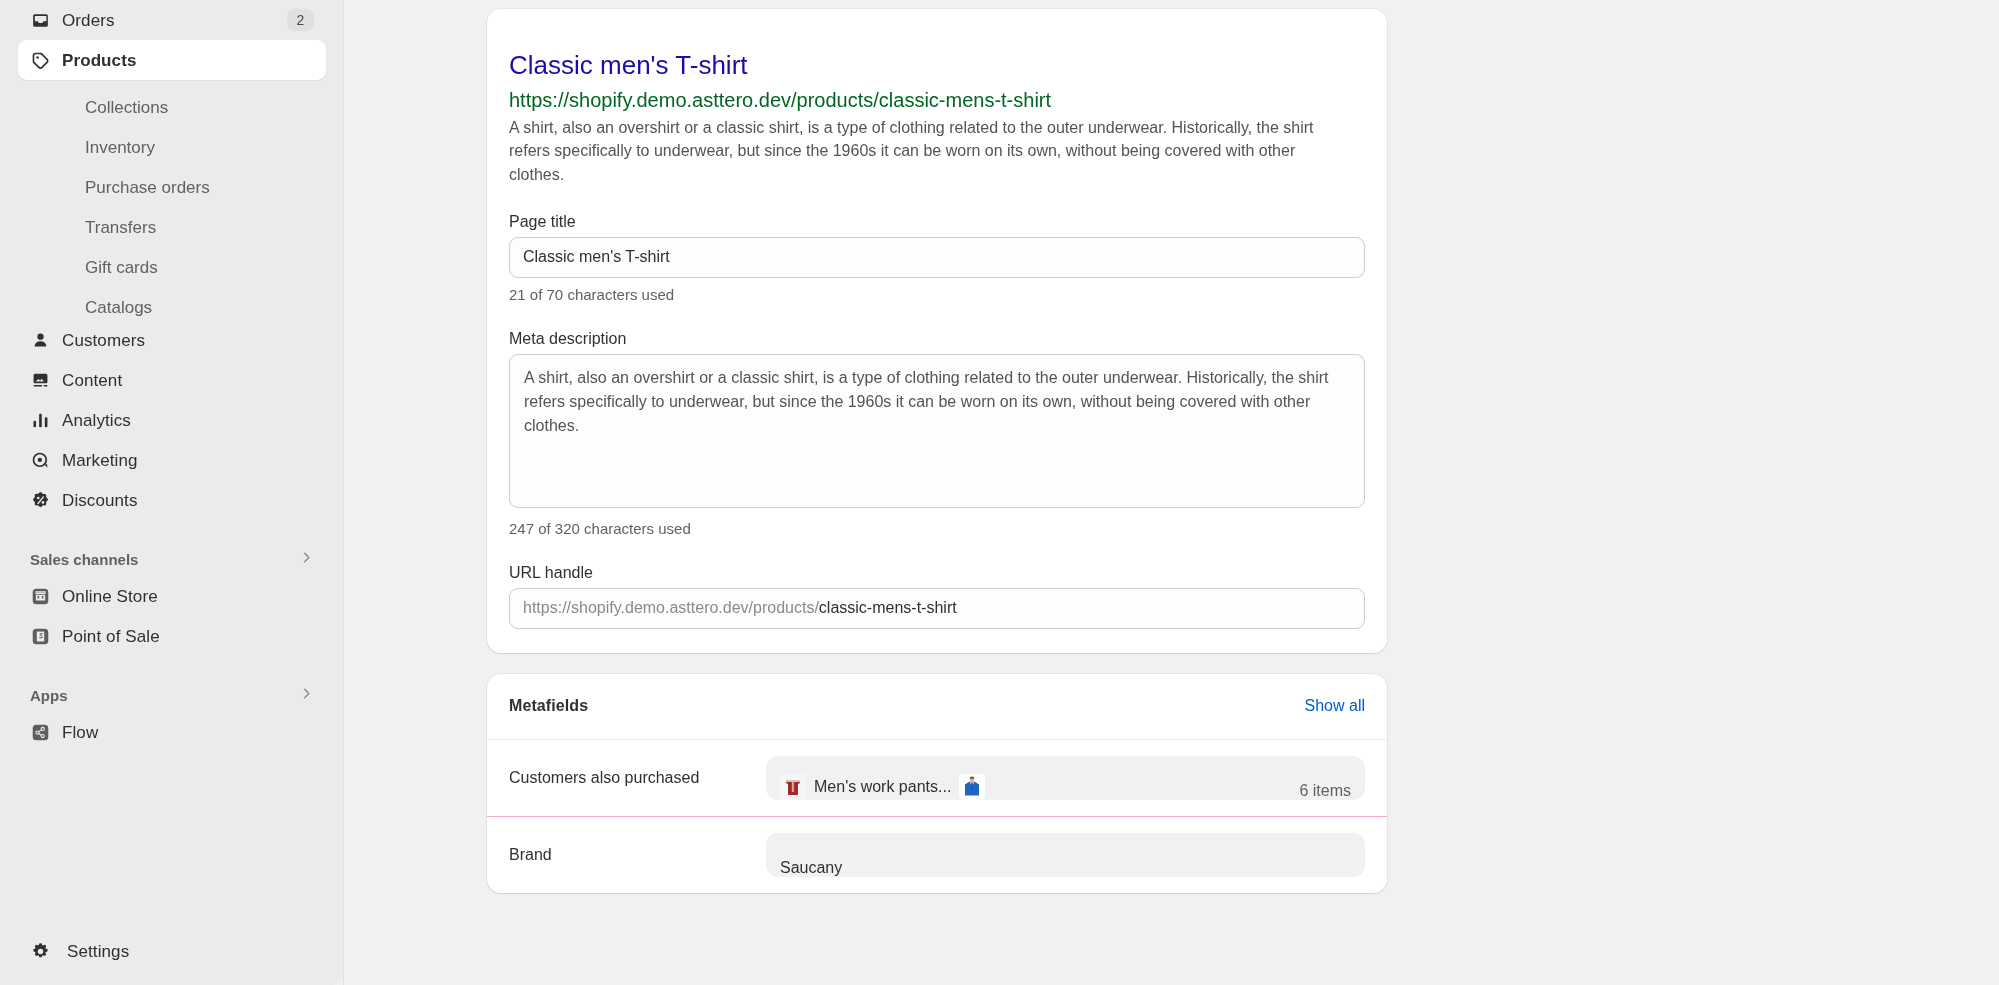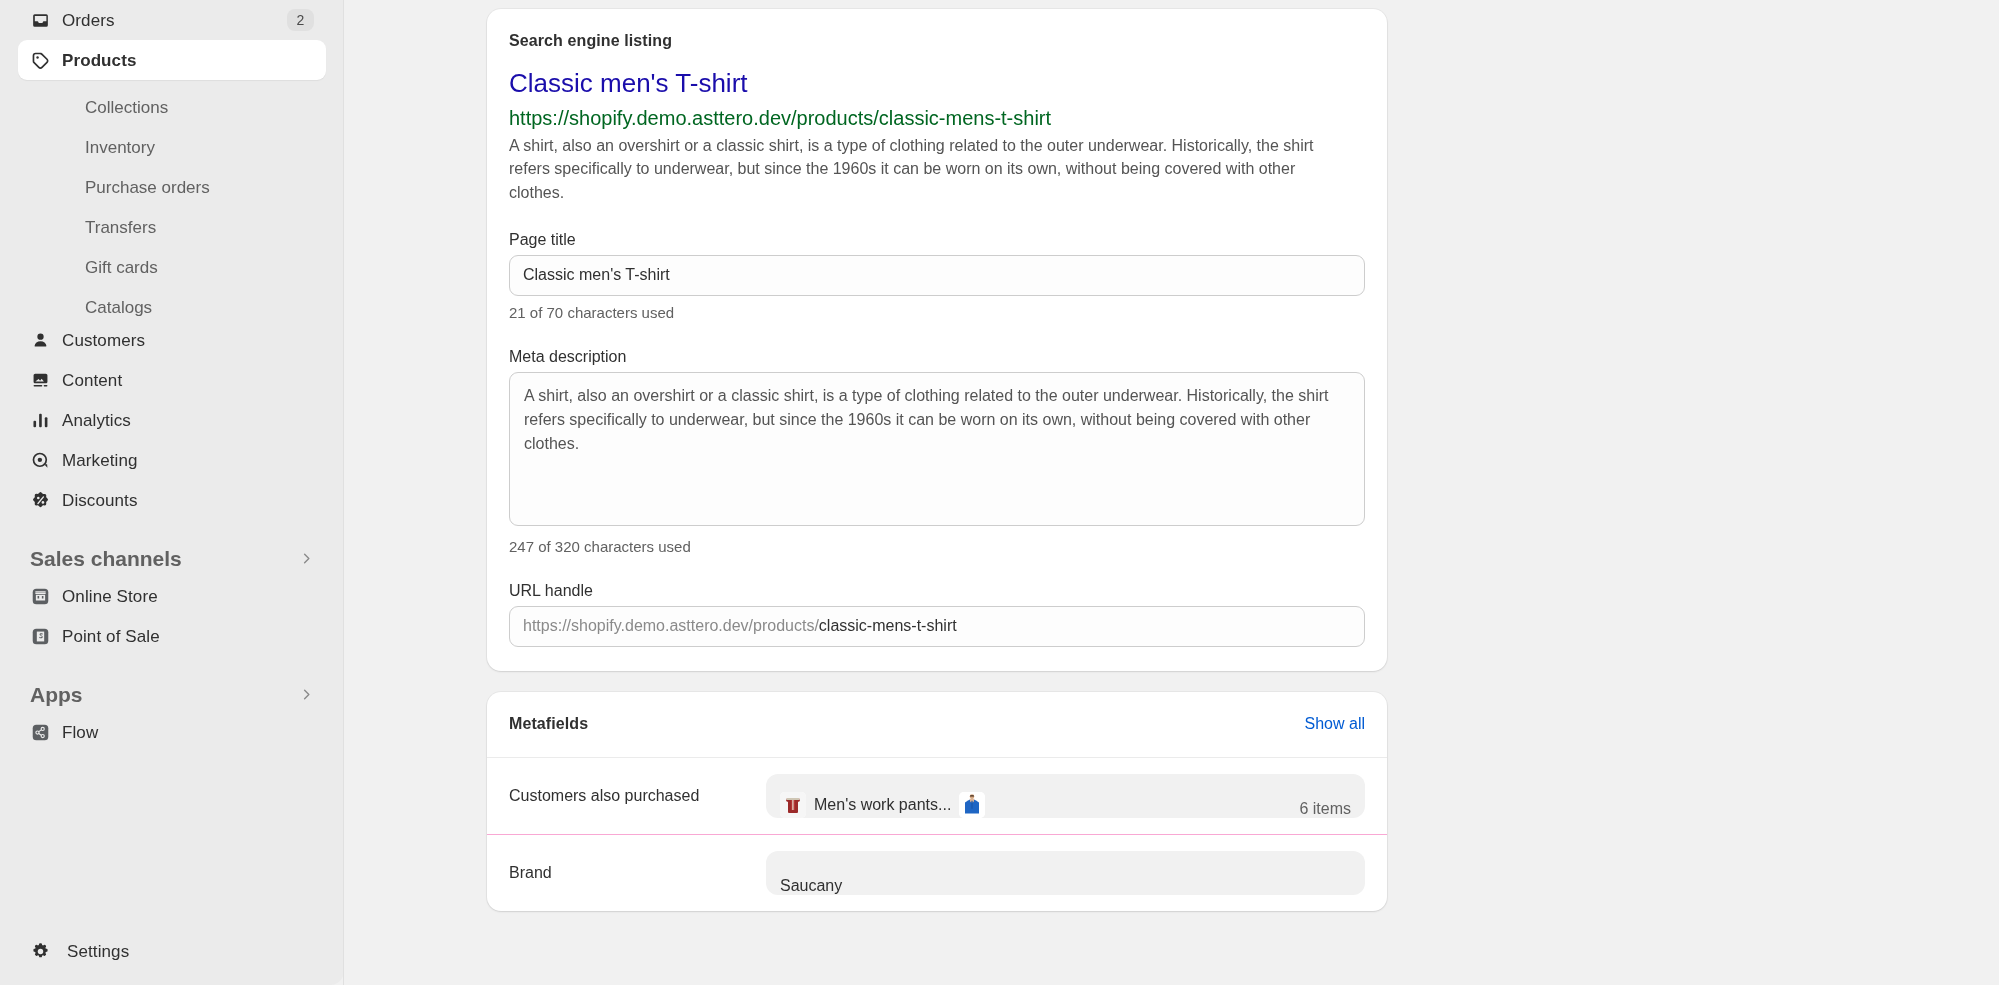--- a/index.html
+++ b/index.html
@@ -99,21 +99,21 @@
   }
   .nav-icon svg { display:block; }
 
   .section-head {
     display: flex;
     align-items: center;
     height: 34px;
     padding: 0 12px;
     margin-top: 22px;
     color: #616161;
-    font-size: 21px;
+    font-size: 15px;
     font-weight: 700;
     cursor: pointer;
   }
   .section-head .chev { margin-left: auto; color: #8a8a8a; }
 
   .spacer { flex: 1 1 auto; }
 
   .settings-row { margin-bottom: 14px; gap: 16px; }
 
   
@@ -457,21 +457,20 @@
       <span class="nav-label">Settings</span>
     </div>
 
   </nav>
 
   <main class="main">
     <div class="content-col">
 
       <section class="card">
         <div class="card-pad">
-          <div class="card-title">Search engine listing</div>
 
           <div class="preview">
             <div class="preview-title">Classic men's T-shirt</div>
             <div class="preview-url">https://shopify.demo.asttero.dev/products/classic-mens-t-shirt</div>
             <div class="preview-desc">A shirt, also an overshirt or a classic shirt, is a type of clothing related to the outer underwear. Historically, the shirt refers specifically to underwear, but since the 1960s it can be worn on its own, without being covered with other clothes.</div>
           </div>
 
           <div class="field-block">
             <label class="field-label">Page title</label>
             <input class="text-input" type="text" value="Classic men's T-shirt" style="">

